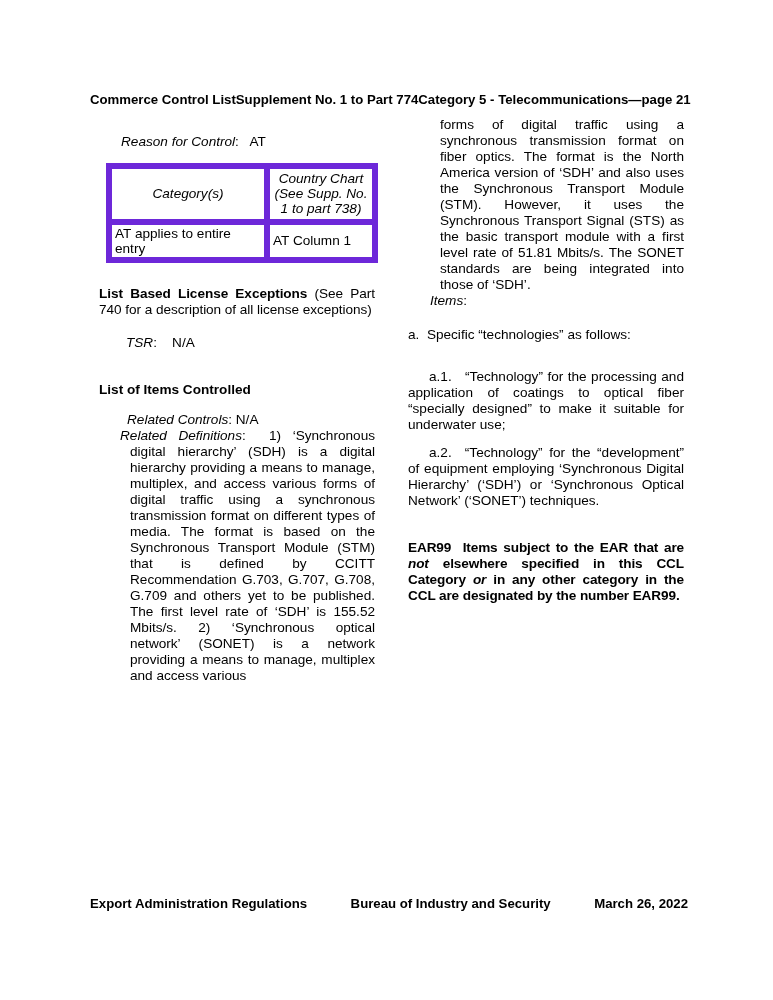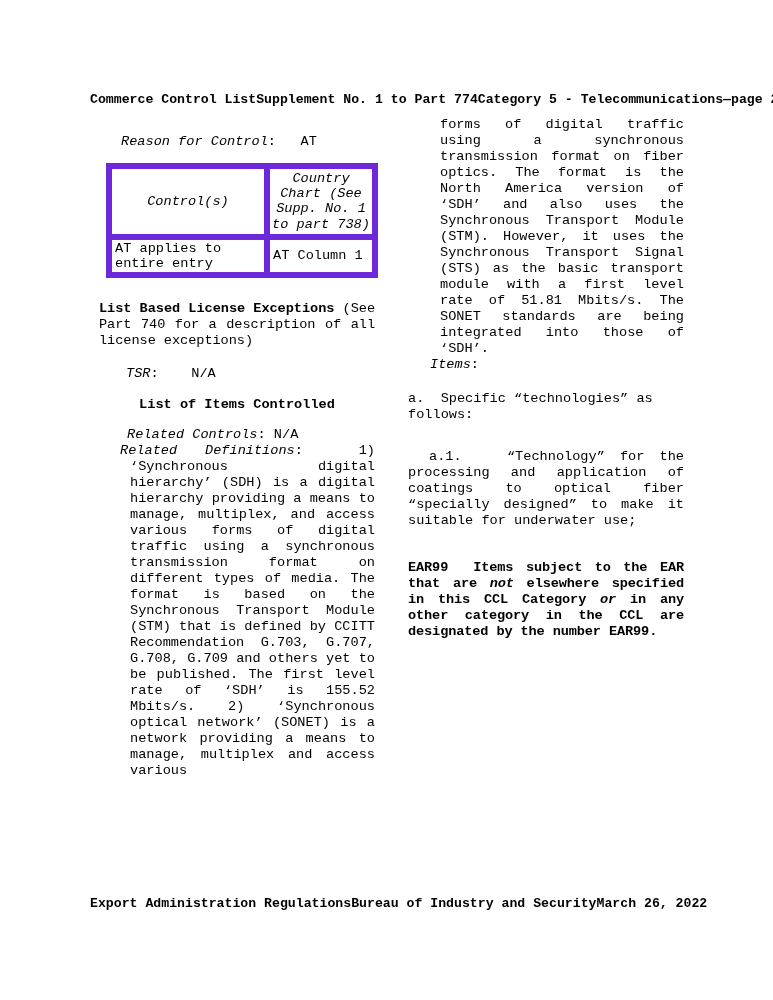--- a/index.html
+++ b/index.html
@@ -3,21 +3,21 @@
 <meta charset="utf-8">
 <style>
   * { box-sizing: border-box; }
   html, body { margin: 0; padding: 0; }
   body { background: #ffffff; }
   .page {
     position: relative;
     width: 773px;
     height: 1000px;
     background: #ffffff;
-    font-family: Liberation Mono, monospace;
+    font-family: Liberation Sans, sans-serif;
     font-size: 13.6px;
     line-height: 16px;
     color: #000;
     overflow: hidden;
   }
   .running-head, .running-foot {
     position: absolute;
     left: 90px;
     width: 598px;
     display: flex;
@@ -37,21 +37,21 @@
   p { margin: 0; padding: 0; }
   .just { text-align: justify; }
   .ind22 { margin-left: 22px; }
   .ind27 { margin-left: 27px; }
   .hang  { margin-left: 31px; text-indent: -10px; }
   .contp { margin-left: 32px; }
   .subp  { text-indent: 21px; }
   .boldhead { font-weight: 700; }
   .mt-lbe   { margin-top: 23px; }
   .mt-tsr   { margin-top: 17px; }
-  .mt-lic   { margin-top: 15px; text-align: center; }
+  .mt-lic   { margin-top: 31px; }
   .mt-relc  { margin-top: 14px; margin-left: 28px; }
   .mt-itema { margin-top: 18px; }
   .mt-a1    { margin-top: 26px; }
   .mt-a2    { margin-top: 12px; }
   .mt-ear   { margin-top: 31px; }
 
   .ctable {
     border-collapse: collapse;
     table-layout: fixed;
     margin: 13px 0 0 7px;
@@ -85,21 +85,21 @@
 
     <p class="ind22"><i>Reason for Control</i><span>:&nbsp;&nbsp; AT</span></p>
 
     <table class="ctable">
       <colgroup>
           <col style="width:158px">
           <col style="width:108px">
         </colgroup>
       <tbody>
         <tr>
-          <td class="hdr">Control(s)</td>
+          <td class="hdr">Category(s)</td>
           <td class="hdr">Country Chart (See Supp. No. 1 to part 738)</td>
         </tr>
         <tr>
           <td class="val">AT applies to entire entry</td>
           <td class="val">AT Column 1</td>
         </tr>
       </tbody>
     </table>
 
     <p class="just mt-lbe lbep"><b>List Based License Exceptions</b><span> (See Part 740 for a description of all license exceptions)</span></p>
@@ -117,20 +117,21 @@
   <div class="col col-right">
 
     <p class="contp just">forms of digital traffic using a synchronous transmission format on fiber optics. The format is the North America version of ‘SDH’ and also uses the Synchronous Transport Module (STM). However, it uses the Synchronous Transport Signal (STS) as the basic transport module with a first level rate of 51.81 Mbits/s. The SONET standards are being integrated into those of ‘SDH’.</p>
 
     <p class="ind22"><i>Items</i><span>:</span></p>
 
     <p class="mt-itema">a.&nbsp;&nbsp;Specific “technologies” as follows:</p>
 
     <p class="subp just mt-a1">a.1.&nbsp;&nbsp; “Technology” for the processing and application of coatings to optical fiber “specially designed” to make it suitable for underwater use;</p>
 
+    <p class="subp just mt-a2">a.2.&nbsp;&nbsp;“Technology” for the “development” of equipment employing ‘Synchronous Digital Hierarchy’ (‘SDH’) or ‘Synchronous Optical Network’ (‘SONET’) techniques.</p>
 
     <p class="just mt-ear earp"><span>EAR99&nbsp; Items subject to the EAR that are </span><i>not</i><span> elsewhere specified in this CCL Category </span><i>or</i><span> in any other category in the CCL are designated by the number EAR99.</span></p>
 
   </div>
 
   <footer class="running-foot">
     <span>Export Administration Regulations</span>
     <span>Bureau of Industry and Security</span>
     <span>March 26, 2022</span>
   </footer>

